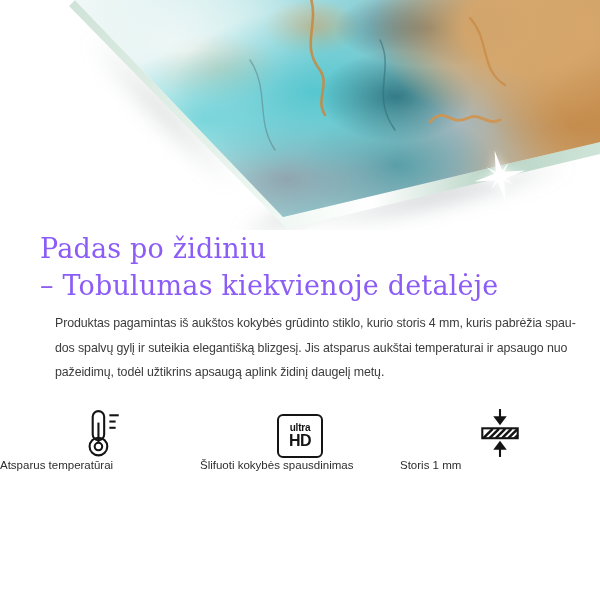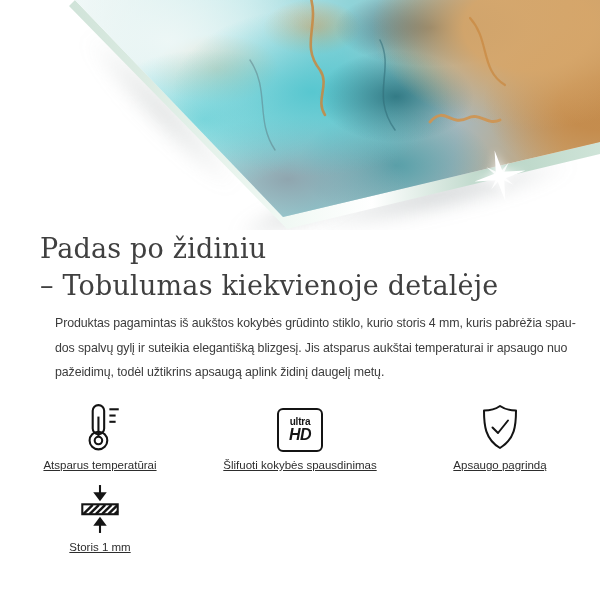--- a/index.html
+++ b/index.html
@@ -34,35 +34,35 @@
       radial-gradient(130px 80px at 22% 72%,rgba(160,175,182,.8),rgba(160,175,182,0) 70%),
       radial-gradient(140px 80px at 66% 72%,rgba(70,150,160,.8),rgba(70,150,160,0) 70%),
       linear-gradient(100deg,#ffffff 2%,#e8f4f3 18%,#bfe8ea 38%,#8fd3d8 55%,#a7b8bd 75%,#caa26e 92%);}
   .glass-art svg{position:absolute;inset:0;}
   .sparkle{position:absolute;left:474px;top:150px;width:52px;height:52px;
     filter:drop-shadow(0 0 5px rgba(255,255,255,.95));}
 
   
   .heading{position:absolute;left:40px;top:230px;
     font-family:"DejaVu Serif","Liberation Serif",serif;font-weight:400;
-    font-size:27px;line-height:37px;color:#404040;letter-spacing:.2px;}
+    font-size:27px;line-height:37px;color:#8b5cf6;letter-spacing:.2px;}
   .para{position:absolute;left:55px;top:311px;font-size:12.4px;line-height:24.6px;
     color:#3c3c3c;letter-spacing:-.1px;white-space:nowrap;}
 
   
   .features{position:absolute;left:0;top:398px;width:600px;display:grid;
     grid-template-columns:repeat(3,1fr);row-gap:8px;}
-  .cell{height:74px;display:flex;flex-direction:column;align-items:center;justify-content:flex-end;}
+  .cell{height:74px;display:flex;flex-direction:column;justify-content:flex-end;}
   .icon-wrap{height:52px;display:flex;align-items:flex-end;justify-content:center;}
-  .flabel{margin-top:6px;font-size:11.5px;color:#2d2d2d;line-height:14px;text-decoration:underline;}
+  .flabel{font-size:11.5px;color:#2d2d2d;line-height:14px;}
   .uhd-box{width:42px;height:40px;border:2.6px solid #141414;border-radius:6px;
     display:flex;flex-direction:column;align-items:center;justify-content:center;
     font-weight:bold;color:#141414;}
   .uhd-top{font-size:10px;line-height:10px;letter-spacing:-.2px;}
-  .uhd-bottom{font-size:16px;line-height:16px;letter-spacing:-.5px;font-style:italic;}
+  .uhd-bottom{font-size:16px;line-height:16px;letter-spacing:-.5px;}
   .ic{stroke:#141414;fill:none;stroke-width:2;}
 </style>
 </head>
 <body>
 
 <div class="hero">
   <div class="soft-shadow shadow-left"></div>
   <div class="soft-shadow shadow-bottom"></div>
   <div class="soft-shadow shadow-corner"></div>
   <div class="glass-edge"></div>
@@ -117,29 +117,20 @@
   <div class="cell">
     <div class="icon-wrap">
       <div class="uhd-box">
         <span class="uhd-top">ultra</span>
         <span class="uhd-bottom">HD</span>
       </div>
     </div>
     <div class="flabel">Šlifuoti kokybės spausdinimas</div>
   </div>
 
-  <div class="cell">
-    <div class="icon-wrap">
-      <svg width="48" height="50" viewBox="0 0 48 48">
-        <path class="ic" stroke-width="2.3" stroke-linejoin="round" d="M24 3 C29 6.5 35 7.5 40 7.5 C40 22 39 36 24 45 C9 36 8 22 8 7.5 C13 7.5 19 6.5 24 3 Z"></path>
-        <path class="ic" stroke-width="2.6" stroke-linecap="round" stroke-linejoin="round" d="M16.5 24.5 L22 30 L32 17.5"></path>
-      </svg>
-    </div>
-    <div class="flabel">Apsaugo pagrindą</div>
-  </div>
 
 
 
   <div class="cell">
     <div class="icon-wrap">
       <svg width="50" height="50" viewBox="0 0 48 48">
         <line class="ic" x1="24" y1="1" x2="24" y2="9" stroke-width="2.6"></line>
         <polygon points="17.5,8 30.5,8 24,16.5" fill="#141414"></polygon>
         <rect class="ic" x="7" y="19.5" width="34" height="9.5" stroke-width="2"></rect>
         <g stroke="#141414" stroke-width="2.4">

